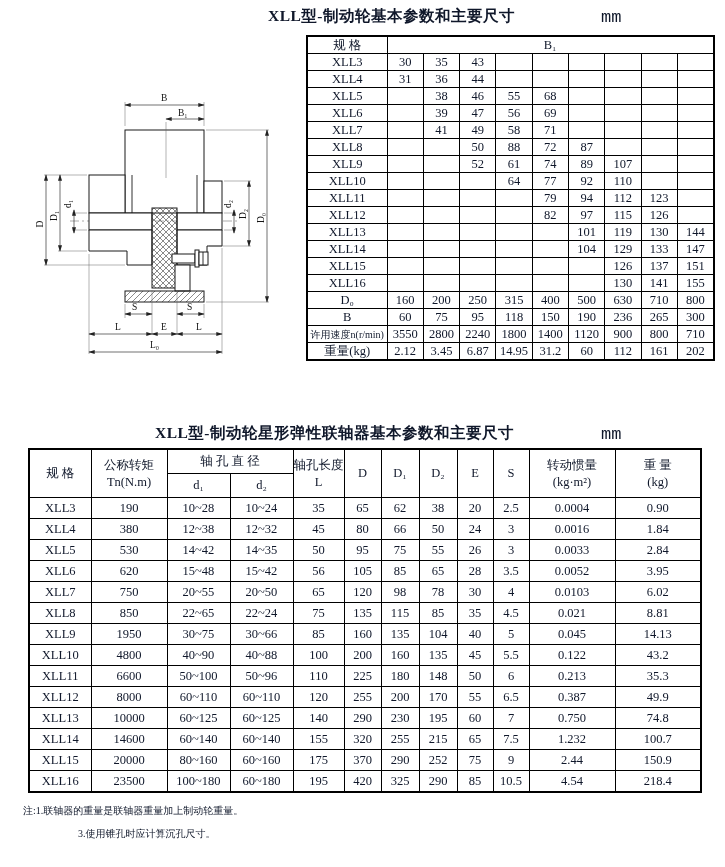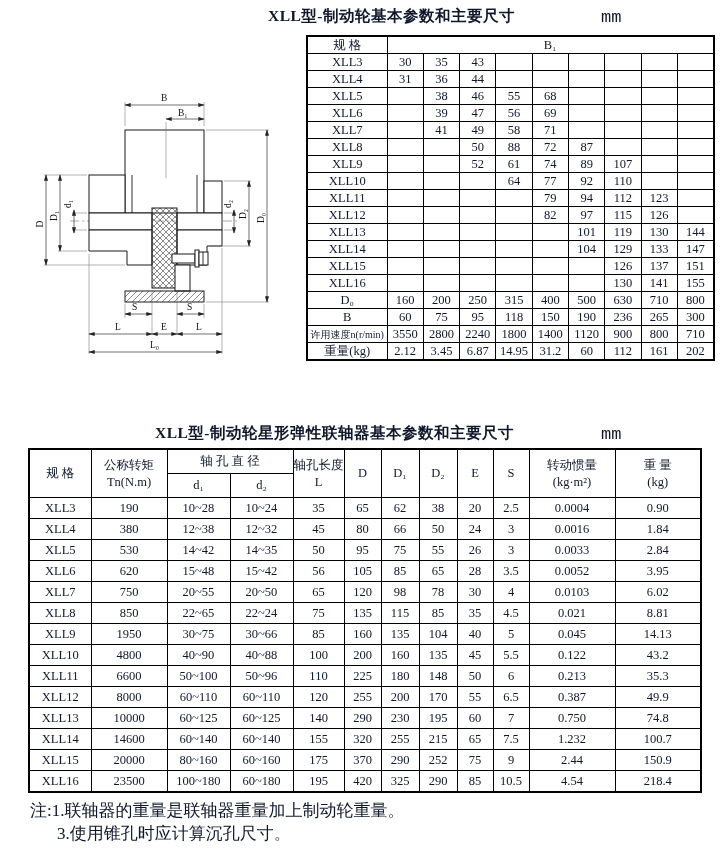--- a/index.html
+++ b/index.html
@@ -17,21 +17,21 @@
   .t1 .sm{font-size:10px;}
   .note1{position:absolute;left:288px;top:393px;font-size:13.5px;white-space:nowrap;}
   
   .t2{position:absolute;left:28px;top:448px;width:672px;border:2px solid #000;}
   .t2 th,.t2 td{border:1px solid #000;padding:0;text-align:center;
       font-size:12.5px;font-weight:normal;vertical-align:middle;white-space:nowrap;overflow:hidden;}
   .t2 thead th{height:23px;line-height:15px;}
   .t2 tbody th,.t2 tbody td{height:20px;line-height:20px;}
   .hl{display:block;line-height:17px;}
   
-  .notes{position:absolute;left:30px;top:799px;font-size:17px;line-height:23px;}
+  .notes{position:absolute;left:23px;top:799px;font-size:10px;line-height:23px;text-align:center;}
   .notes .indent{padding-left:27px;}
   
   .draw{position:absolute;left:22px;top:58px;}
   .draw text{font-size:9.5px;fill:#141414;font-family:"Liberation Serif","DejaVu Serif",serif;}
   .shape{fill:#fff;stroke:#1a1a1a;stroke-width:1;}
   .thin{stroke:#1a1a1a;stroke-width:.9;fill:none;}
   .dim{stroke:#333;stroke-width:.7;fill:none;}
   .ext{stroke:#666;stroke-width:.5;fill:none;}
   .cl{stroke:#555;stroke-width:.5;fill:none;stroke-dasharray:9 3 2 3;}
 </style>

